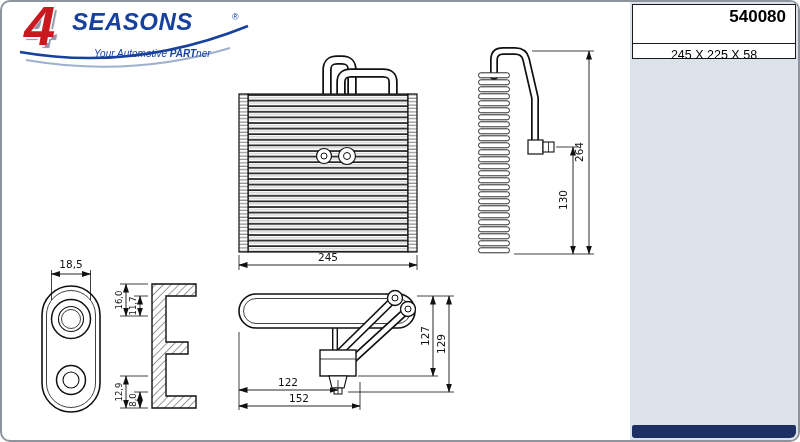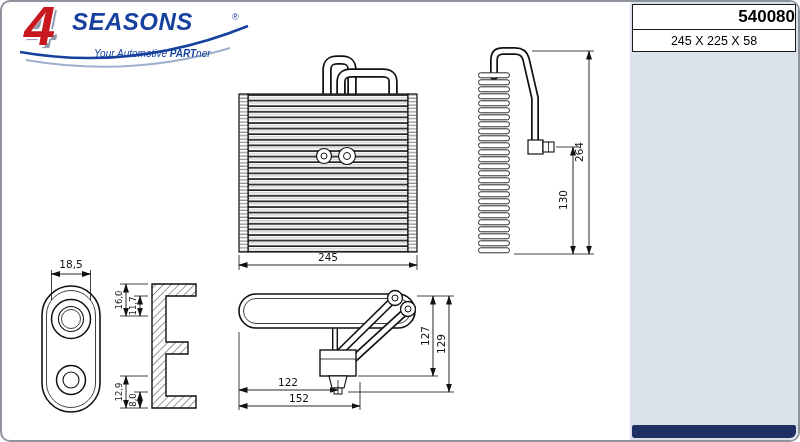--- a/index.html
+++ b/index.html
@@ -19,22 +19,22 @@
   .logo-name {
     position:absolute; left:56px; top:4px; font-size:24px; line-height:1;
     font-weight:bold; font-style:italic; color:#16419e; letter-spacing:0.5px;
   }
   .logo-reg { position:absolute; left:216px; top:6px; font-size:9px; color:#16419e; }
   .logo-tagline { position:absolute; left:78px; top:42px; font-size:10px; font-style:italic; color:#16419e; white-space:nowrap; }
   .logo-tagline b { font-weight:bold; }
   
   .panel { position:absolute; left:628px; top:0; bottom:0; width:168px; background:#dbe2ea; }
   .panel-box { position:relative; margin:2px 2px 0 2px; background:#fff; border:1px solid #1a1a1a; box-sizing:border-box; }
-  .part-box  { height:26px; line-height:24px; text-align:right; font-size:17px; font-weight:bold; color:#000; }
-  .size-box  { margin-top:-1px; height:23px; line-height:23px; text-align:center; font-size:12.5px; color:#000; }
+  .part-box  { height:40px; line-height:24px; text-align:right; padding-right:9px; font-size:17px; font-weight:bold; color:#000; }
+  .size-box  { margin-top:-1px; height:16px; line-height:23px; text-align:center; font-size:12.5px; color:#000; }
   .panel-footer { position:absolute; left:2px; right:2px; bottom:2px; height:13px; background:#1d2f63; border-radius:2px 2px 6px 3px; }
   
   .drawing-svg { position:absolute; left:0; top:0; z-index:1; }
   .ext { stroke:#111; stroke-width:0.8; }
   .dim { stroke:#111; stroke-width:0.9; }
   .dimtxt  { font-family:"DejaVu Sans", sans-serif; font-size:10.5px; fill:#111; }
   .dimtxt2 { font-family:"DejaVu Sans", sans-serif; font-size:8.5px;  fill:#111; }
   .pipeB { fill:none; stroke:#111; stroke-width:8;   stroke-linecap:round; }
   .pipeW { fill:none; stroke:#fff; stroke-width:4.6; stroke-linecap:round; }
   .tubeB { fill:none; stroke:#111; stroke-width:9.5; }

